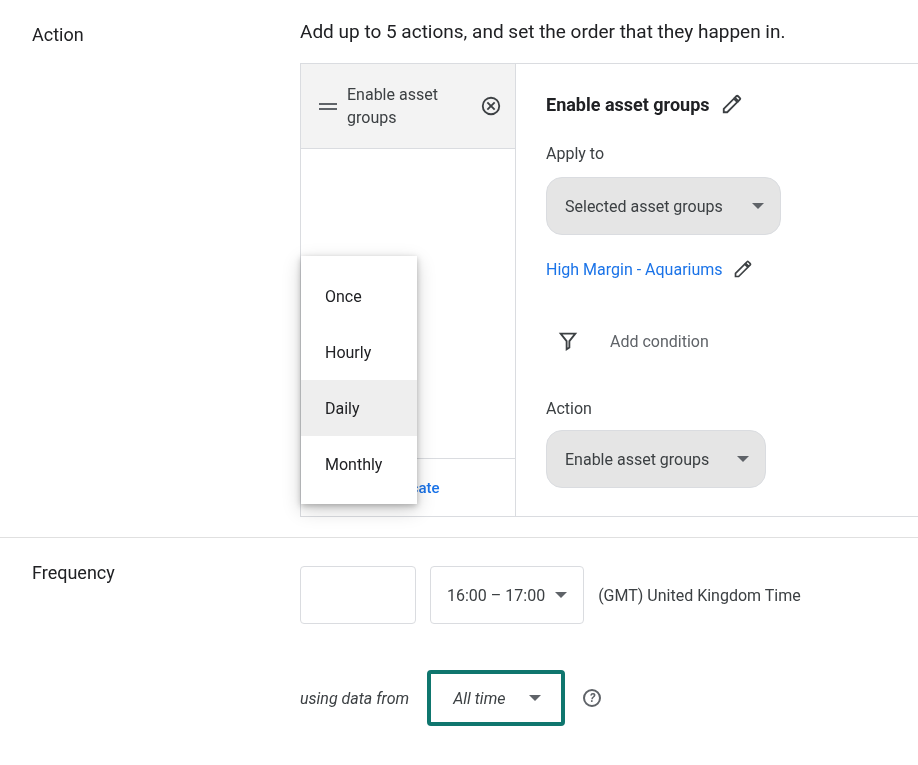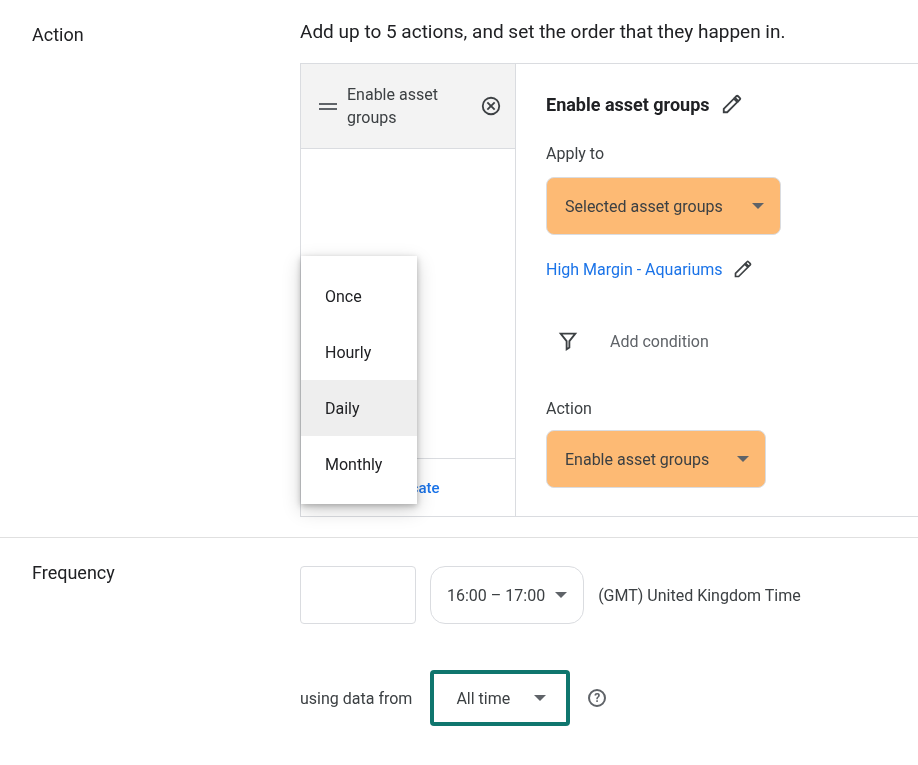--- a/index.html
+++ b/index.html
@@ -39,30 +39,30 @@
     .link-btn { color:#1a73e8; font-weight:500; cursor:pointer; font-size:15px; }
 
     .detail-col { flex:1; padding: 28px 30px; }
     .detail-title-row { display:flex; align-items:center; gap:10px; margin-bottom:28px; }
     .detail-title { font-size:18px; font-weight:700; color:#202124; }
     .pencil-btn { width:24px; height:24px; display:flex; align-items:center; justify-content:center; cursor:pointer; color:#3c4043; }
 
     .section-label { font-size:16px; color:#3c4043; margin-bottom:14px; }
 
     .select-box {
-      border: 1px solid #dadce0; border-radius: 8px;
+      border: 1px solid #dadce0; border-radius: 16px;
       height: 58px;
       min-width: 235px;
       display: inline-flex; align-items:center; justify-content:space-between;
       padding: 0 16px 0 18px;
       gap: 14px;
       color: #3c4043;
       font-size: 16px;
       cursor: pointer;
-      background:#fdba74;
+      background:#e5e5e5;
     }
     .arrow-down {
       width: 0; height: 0;
       border-left: 6px solid transparent;
       border-right: 6px solid transparent;
       border-top: 6px solid #5f6368;
     }
 
     .apply-to { margin-bottom: 22px; }
     .asset-link-row { display:flex; align-items:center; gap:8px; margin-bottom: 30px; font-size:16px; }
@@ -73,24 +73,24 @@
     .funnel-icon { width:24px; height:24px; display:flex; align-items:center; justify-content:center; color:#3c4043; }
     .cond-text { color:#5f6368; font-size:16px; cursor:pointer; }
 
     .action-subsection .section-label { margin-bottom: 12px; }
 
     hr.sep { border:none; border-top:1px solid #e0e0e0; margin:0; }
 
     
     .freq-content { display:flex; flex-wrap:wrap; align-items:center; gap: 14px; position: relative; }
     .freq-placeholder { width: 116px; height: 58px; border:1px solid #dadce0; border-radius:4px; }
-    .time-box { height: 58px; border:1px solid #dadce0; border-radius:15px; display:inline-flex; align-items:center; padding:0 16px; gap:10px; cursor:pointer; font-size:16px;}
+    .time-box { height: 58px; border:1px solid #dadce0; border-radius:4px; display:inline-flex; align-items:center; padding:0 16px; gap:10px; cursor:pointer; font-size:16px;}
     .tz-text { font-size:16px; color:#3c4043; }
 
-    .data-from-row { display:flex; align-items:center; gap: 18px; margin-top: 46px; font-size:16px; color:#3c4043; position:relative;}
+    .data-from-row { display:flex; align-items:center; gap: 18px; margin-top: 46px; font-size:16px; color:#3c4043; position:relative;font-style:italic;}
     .alltime-box { height:56px; border:4px solid #0f766e; border-radius:4px; display:inline-flex; align-items:center; padding:0 20px 0 22px; gap:24px; cursor:pointer;}
     .help-icon { width:18px; height:18px; border:2px solid #5f6368; border-radius:50%; display:flex; align-items:center; justify-content:center; font-size:12px; font-weight:700; color:#5f6368; position:relative; cursor:pointer;}
 
     
     .menu {
       position: absolute;
       left: 1px; top: -310px;
       width: 116px;
       background: #fff;
       border-radius: 0;

